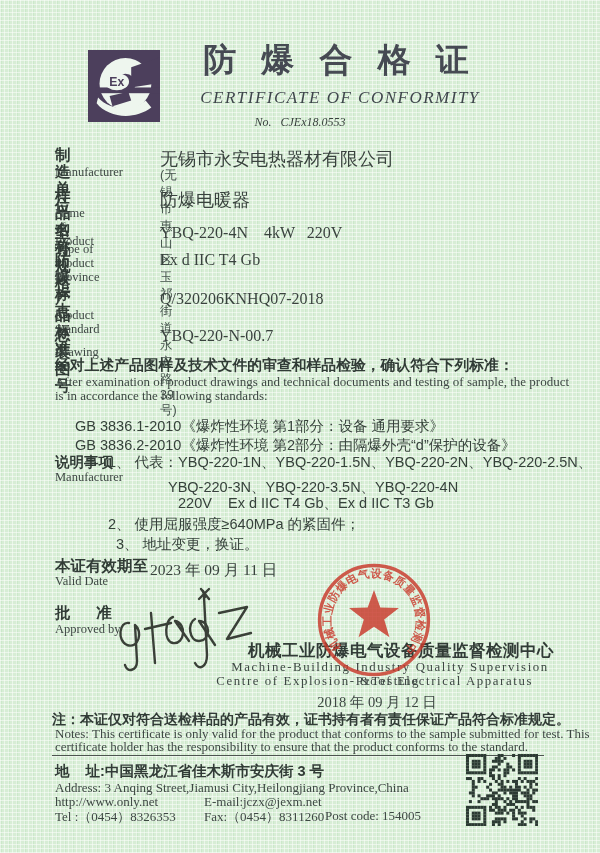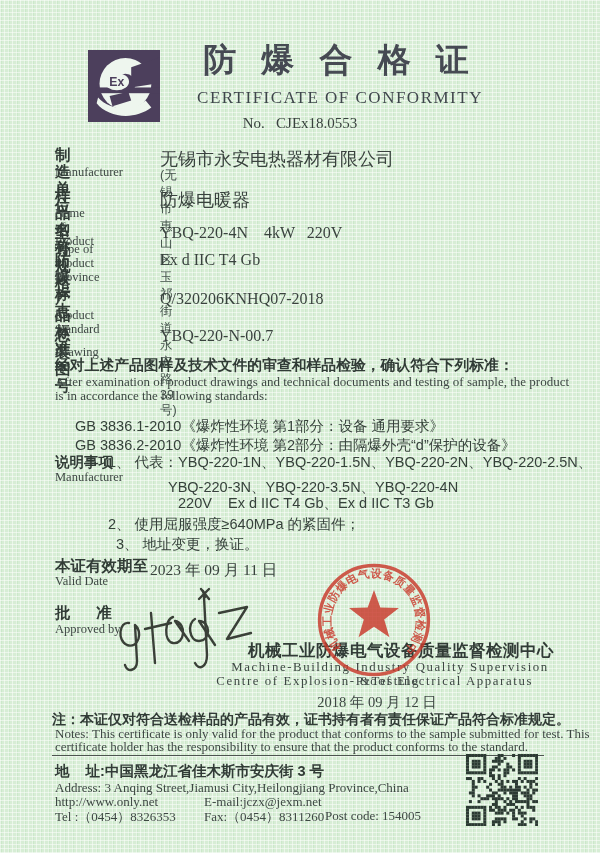--- a/index.html
+++ b/index.html
@@ -11,22 +11,22 @@
       repeating-linear-gradient(0deg, rgba(255,255,255,.5) 0 1px, rgba(255,255,255,0) 1px 4px),
       repeating-linear-gradient(90deg, rgba(255,255,255,.5) 0 1px, rgba(255,255,255,0) 1px 4px),
       repeating-linear-gradient(90deg, rgba(150,210,150,.18) 0 2px, rgba(150,210,150,0) 2px 8px);
     color:#3a4140;
   }
   .abs{position:absolute;}
   .zh-b{font-weight:bold;color:#313b36;}
   .serif{font-family:"Liberation Serif",serif;color:#3d4743;}
   .pre{white-space:pre;}
   .title{font-size:33px;font-weight:bold;letter-spacing:8px;color:#464a53;white-space:pre;}
-  .subtitle{font-size:17px;letter-spacing:1.5px;color:#3f464c;}
-  .certno{font-size:15px;color:#39413e;}
+  .subtitle{font-size:17px;letter-spacing:1.5px;color:#3f464c;font-style:italic;}
+  .certno{font-size:12px;color:#39413e;font-style:italic;}
   .flabel{font-size:15.5px;letter-spacing:6px;line-height:17px;}
   .flabel-en{font-size:12.5px;line-height:14px;}
   .fval{font-size:18px;color:#39423e;font-weight:500;white-space:pre;}
   .fsub{font-size:12.5px;color:#42504a;}
   .stmt-zh{font-size:14.8px;font-weight:bold;color:#313b36;}
   .stmt-en{font-size:13px;line-height:14px;}
   .std{font-size:14.5px;color:#36413b;}
   .exp{font-size:14.5px;color:#36413b;white-space:pre;}
   .note-zh{font-size:14px;font-weight:bold;color:#313b36;}
   .rule{border-top:1.6px solid #4c554f;}

